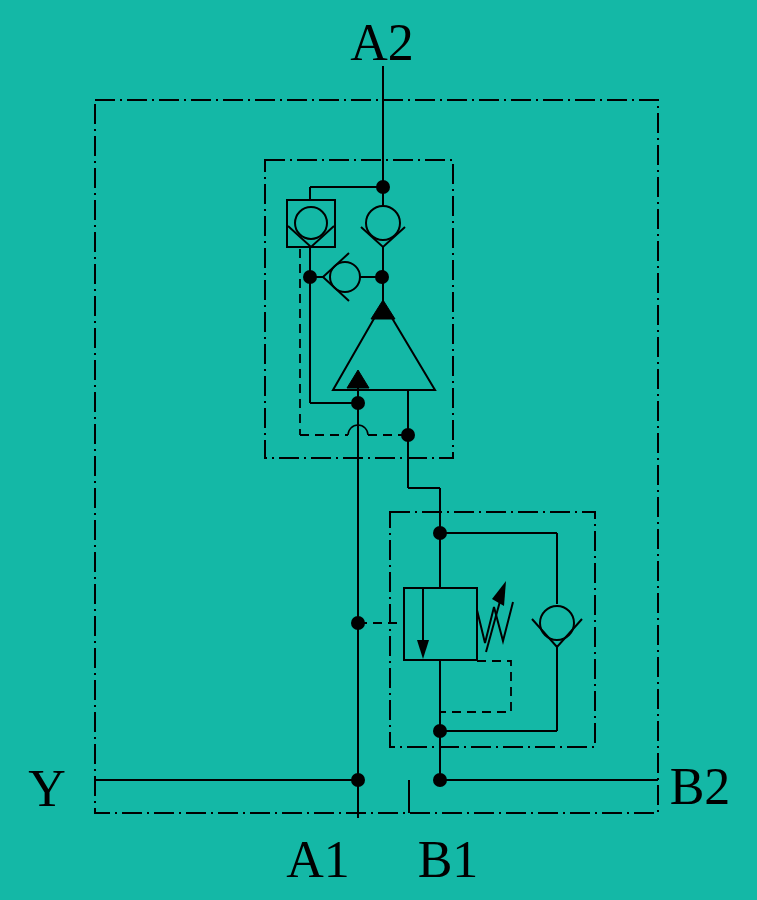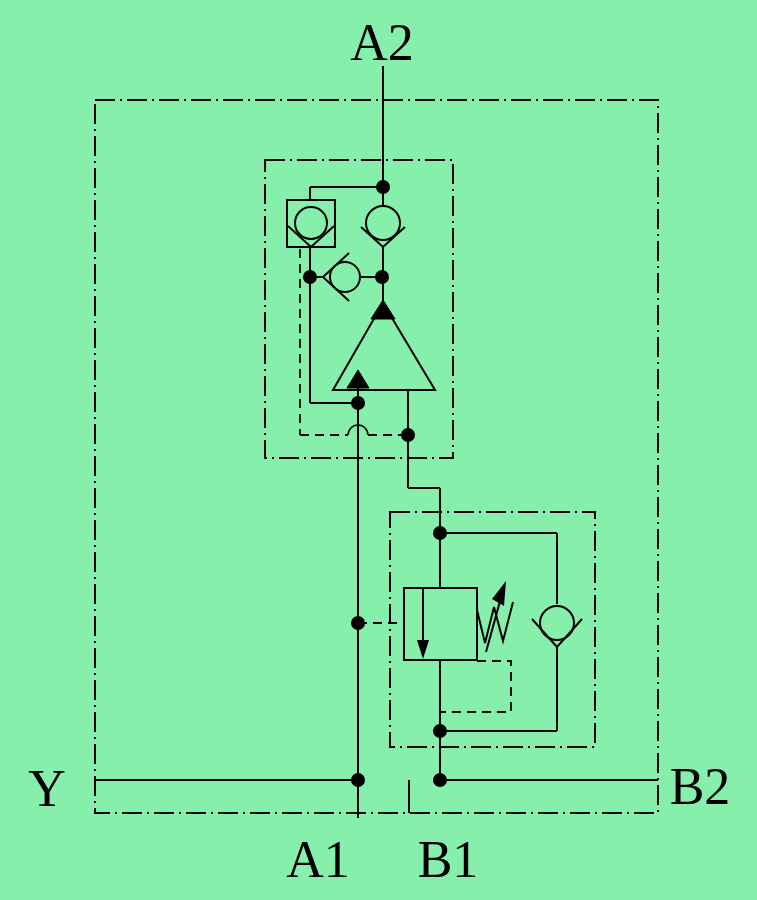--- a/index.html
+++ b/index.html
@@ -4,21 +4,21 @@
 <style>
   html, body {
     margin: 0;
     padding: 0;
     background: #ffffff;
   }
   .canvas {
     position: relative;
     width: 757px;
     height: 900px;
-    background: #86efac;
+    background: #14b8a6;
     font-family: "Liberation Serif", serif;
   }
   svg { display: block; }
   .port-label {
     font-family: "Liberation Serif", serif;
     font-size: 52px;
     fill: #000000;
     font-weight: 400;
   }
 </style>

